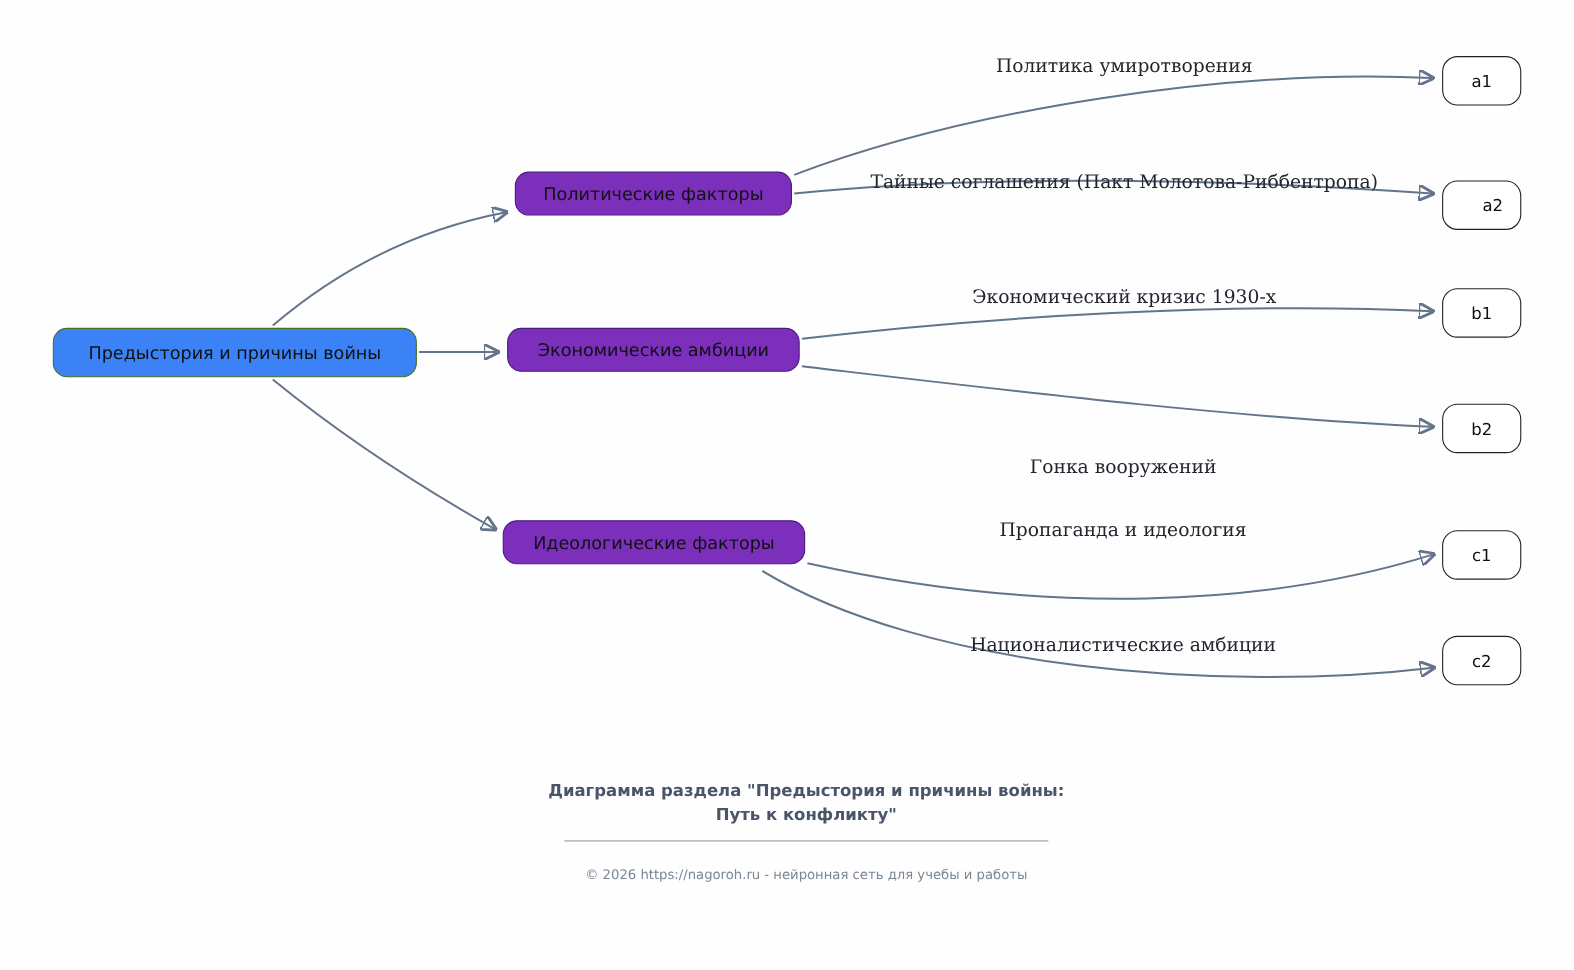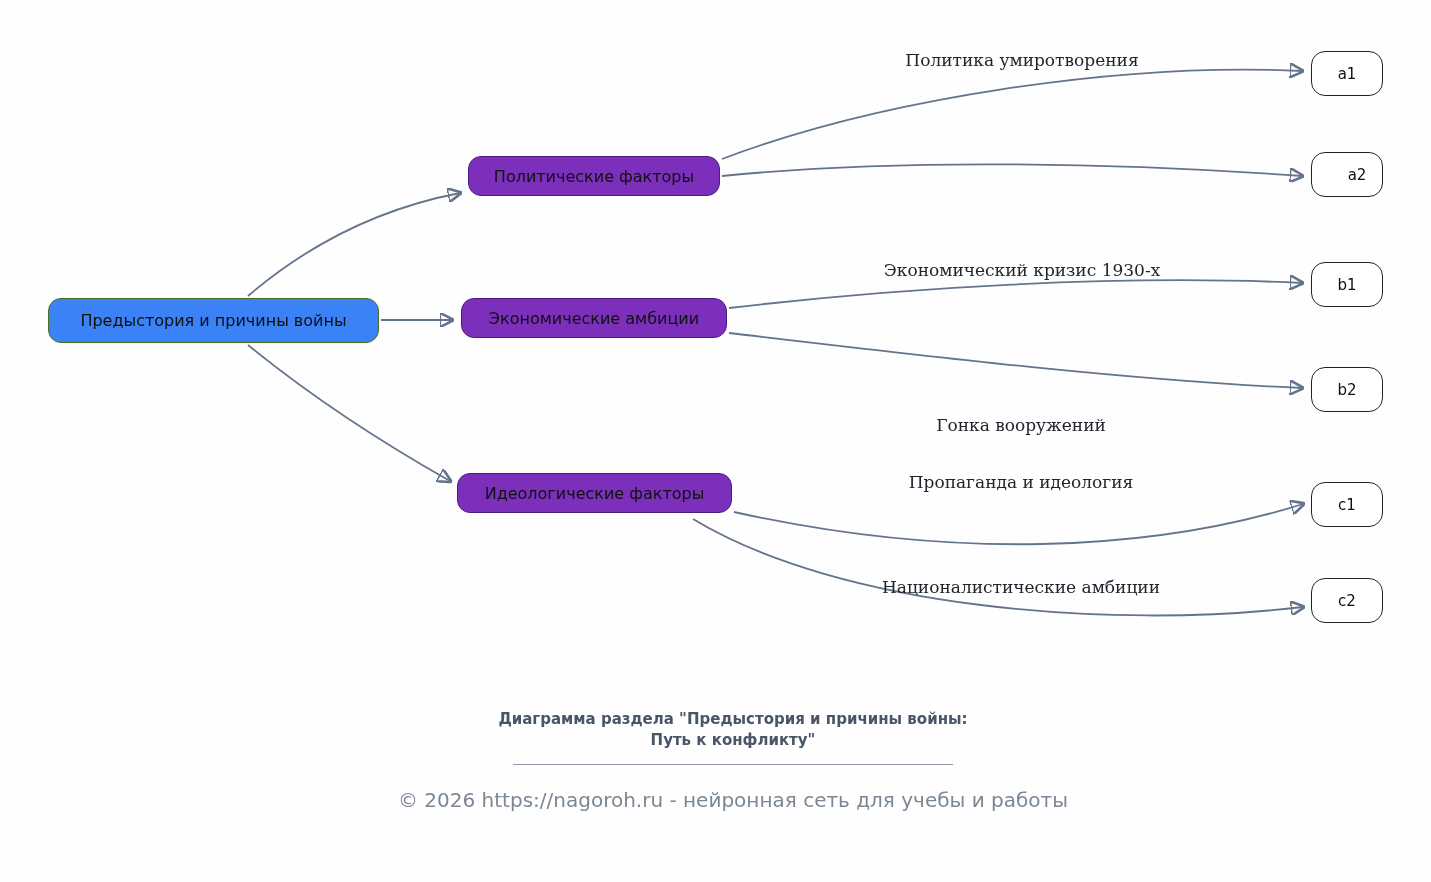--- a/index.html
+++ b/index.html
@@ -28,21 +28,21 @@
   #branch-political   { left:468px; top:156px; width:252px; }
   #branch-economic    { left:461px; top:298px; width:266px; }
   #branch-ideological { left:457px; top:473px; width:275px; }
 
   .node.leaf {
     left:1311px; width:72px; height:45px;
     background:#ffffff; border:1.6px solid #1f2329; border-radius:14px;
     font-size:15px;
   }
   #leaf-a1 { top:51px;  }
-  #leaf-a2 { top:152px;padding-left:20px; }
+  #leaf-a2 { top:164px;padding-left:20px; }
   #leaf-b1 { top:262px; }
   #leaf-b2 { top:367px; }
   #leaf-c1 { top:456px;margin-top:26px; }
   #leaf-c2 { top:578px; }
 
   .edge-label {
     position:absolute; transform:translateX(-50%);
     font-family:"DejaVu Serif", serif;
     font-size:17px; color:#20242c; white-space:nowrap;
   }
@@ -58,21 +58,21 @@
     width:480px; text-align:center;
     font-weight:bold; font-size:15px; line-height:21px;
     color:#4a5568;
   }
   .footer-divider {
     position:absolute; left:733px; top:764px; transform:translateX(-50%);
     width:440px; height:0; border-top:1px solid #8d99a6;
   }
   .footer-copyright {
     position:absolute; left:733px; top:788px; transform:translateX(-50%);
-    font-size:20px; color:#7b8794; white-space:nowrap;
+    font-size:12px; color:#7b8794; white-space:nowrap;
   }
 </style>
 </head>
 <body>
 
 <div class="canvas">
 
   <svg class="edges" viewBox="0 0 1431 882">
     <defs>
       <marker id="arrow" viewBox="0 0 10 10" refX="8.5" refY="5" markerWidth="8" markerHeight="8" orient="auto-start-reverse">
@@ -93,20 +93,21 @@
     <path marker-end="url(#arrow)" d="M 693 519 C 840 608, 1110 630, 1303 607"></path>
   </svg>
 
   <div class="node root" id="node-root">Предыстория и причины войны</div>
 
   <div class="node branch" id="branch-political">Политические факторы</div>
   <div class="node branch" id="branch-economic">Экономические амбиции</div>
   <div class="node branch" id="branch-ideological">Идеологические факторы</div>
 
   <div class="edge-label" id="lbl-a1">Политика умиротворения</div>
+  <div class="edge-label" id="lbl-a2">Тайные соглашения (Пакт Молотова-Риббентропа)</div>
   <div class="edge-label" id="lbl-b1">Экономический кризис 1930-х</div>
   <div class="edge-label" id="lbl-b2">Гонка вооружений</div>
   <div class="edge-label" id="lbl-c1">Пропаганда и идеология</div>
   <div class="edge-label" id="lbl-c2">Националистические амбиции</div>
 
   <div class="node leaf" id="leaf-a1">a1</div>
   <div class="node leaf" id="leaf-a2">a2</div>
   <div class="node leaf" id="leaf-b1">b1</div>
   <div class="node leaf" id="leaf-b2">b2</div>
   <div class="node leaf" id="leaf-c1">c1</div>

